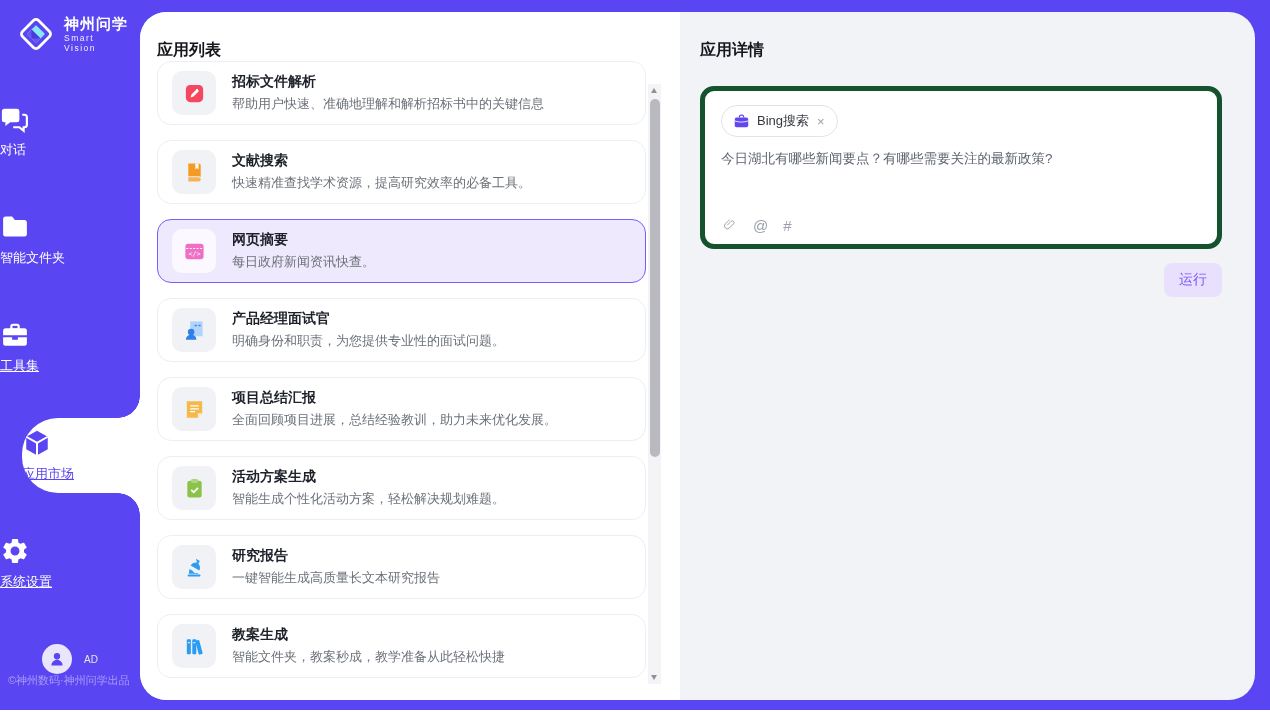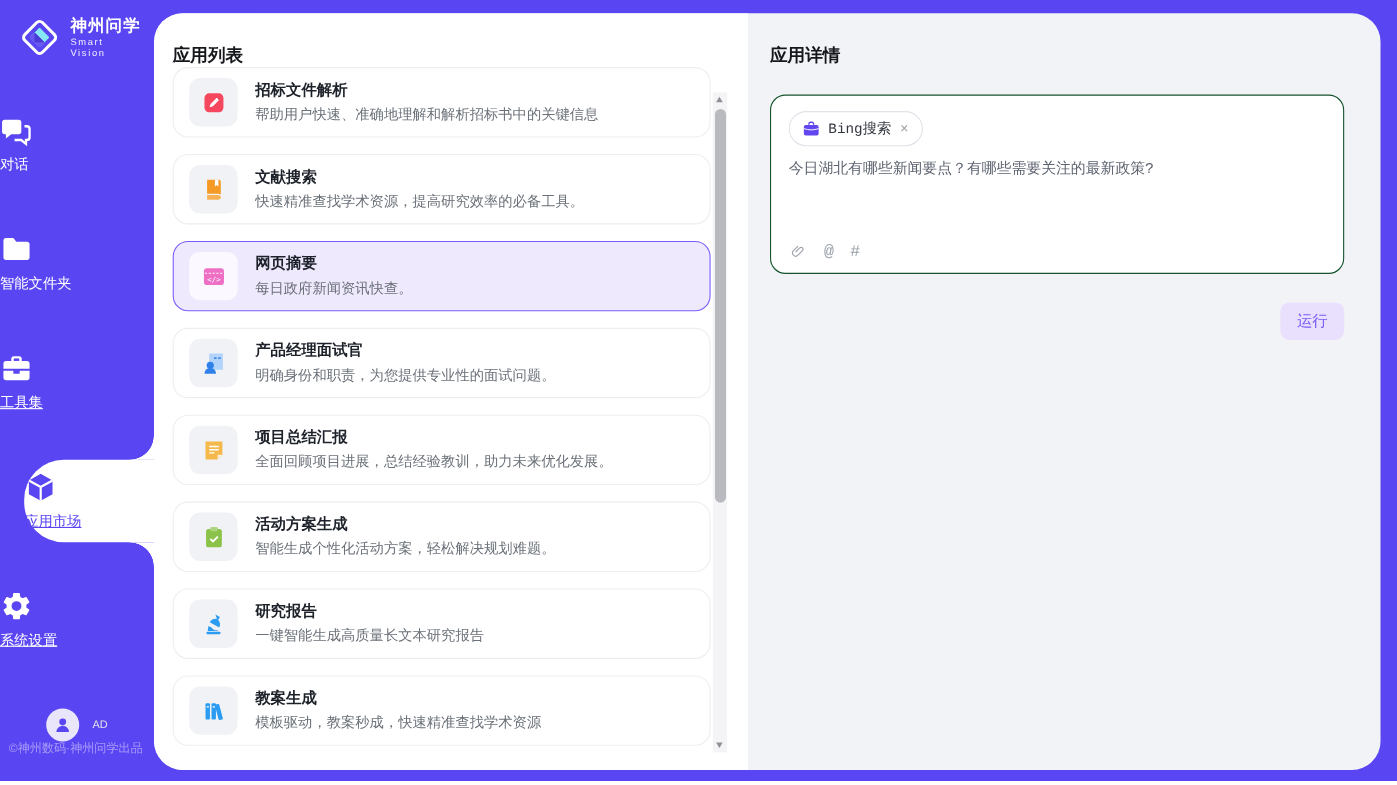--- a/index.html
+++ b/index.html
@@ -74,35 +74,35 @@
   .sb-arrow { position:absolute; left:0; width:13px; height:14px; cursor:pointer; }
   .sb-arrow.up { top:0; } .sb-arrow.down { bottom:0; }
   .sb-arrow::after { content:""; position:absolute; left:3px; border-left:3.5px solid transparent; border-right:3.5px solid transparent; }
   .sb-arrow.up::after { top:4px; border-bottom:5px solid #8f9097; }
   .sb-arrow.down::after { bottom:4px; border-top:5px solid #8f9097; }
   .sb-thumb { position:absolute; left:1.5px; top:15px; width:10px; height:358px; background:#b9babf; border-radius:5px; cursor:pointer; }
 
   
   .detail-panel { flex:1; padding:28px 33px 0 20px; }
   .detail-card {
-    margin-top:25px; background:#fff; border:1px solid #14532d; border-radius:14px;
-    height:163px; position:relative; padding:14px 16px;font-family:Liberation Mono, monospace;
+    margin-top:25px; background:#fff; border:5px solid #14532d; border-radius:14px;
+    height:163px; position:relative; padding:14px 16px;
   }
   .tool-tag {
     display:inline-flex; align-items:center; gap:7px; border:1px solid #e2e3e9; border-radius:17px;
     padding:6px 11px; background:#fff; cursor:pointer;
   }
   .tool-tag svg { width:17px; height:17px; }
   .tag-label { font-size:13px; color:#33373f; }
   .tag-close { font-size:13px; color:#9aa0a8; cursor:pointer; padding:0 1px; }
   .query-text { margin-top:12px; font-size:13.5px; color:#5d6470; line-height:1.5; padding-right:30px; }
   .input-icons { position:absolute; left:17px; bottom:11px; display:flex; align-items:center; gap:15px; color:#9aa0aa; }
   .input-icons svg { width:16px; height:16px; display:block; }
   .glyph-icon { font-size:15px; color:#9aa0aa; cursor:pointer; line-height:1; }
-  .run-row { display:flex; justify-content:flex-end; margin-top:26px; }
+  .run-row { display:flex; justify-content:flex-end; margin-top:14px; }
   .run-btn {
     background:#e9e0fd; color:#7a5af8; border:none; border-radius:8px;
     font-size:14px; padding:8px 15px; cursor:pointer; font-family:inherit;
   }
 </style>
 </head>
 <body>
 
 <div class="sidebar">
   <div class="logo">
@@ -281,21 +281,21 @@
             <g fill="#2b9cf2">
               <rect x="4" y="4.5" width="4.2" height="15.5" rx="1"></rect>
               <rect x="9.7" y="4.5" width="4.2" height="15.5" rx="1"></rect>
               <rect x="14.6" y="5.2" width="4.2" height="15.2" rx="1" transform="rotate(-15 16.7 12.8)"></rect>
             </g>
             <path d="M5 8h2.2M10.7 8h2.2" stroke="#fff" stroke-width="1.1"></path>
           </svg>
         </div>
         <div class="card-text">
           <div class="card-title">教案生成</div>
-          <div class="card-desc">模板驱动，教案秒成，快速精准查找学术资源</div>
+          <div class="card-desc">智能文件夹，教案秒成，教学准备从此轻松快捷</div>
         </div>
       </div>
 
     </div>
 
     <div class="scrollbar">
       <div class="sb-arrow up"></div>
       <div class="sb-thumb"></div>
       <div class="sb-arrow down"></div>
     </div>

